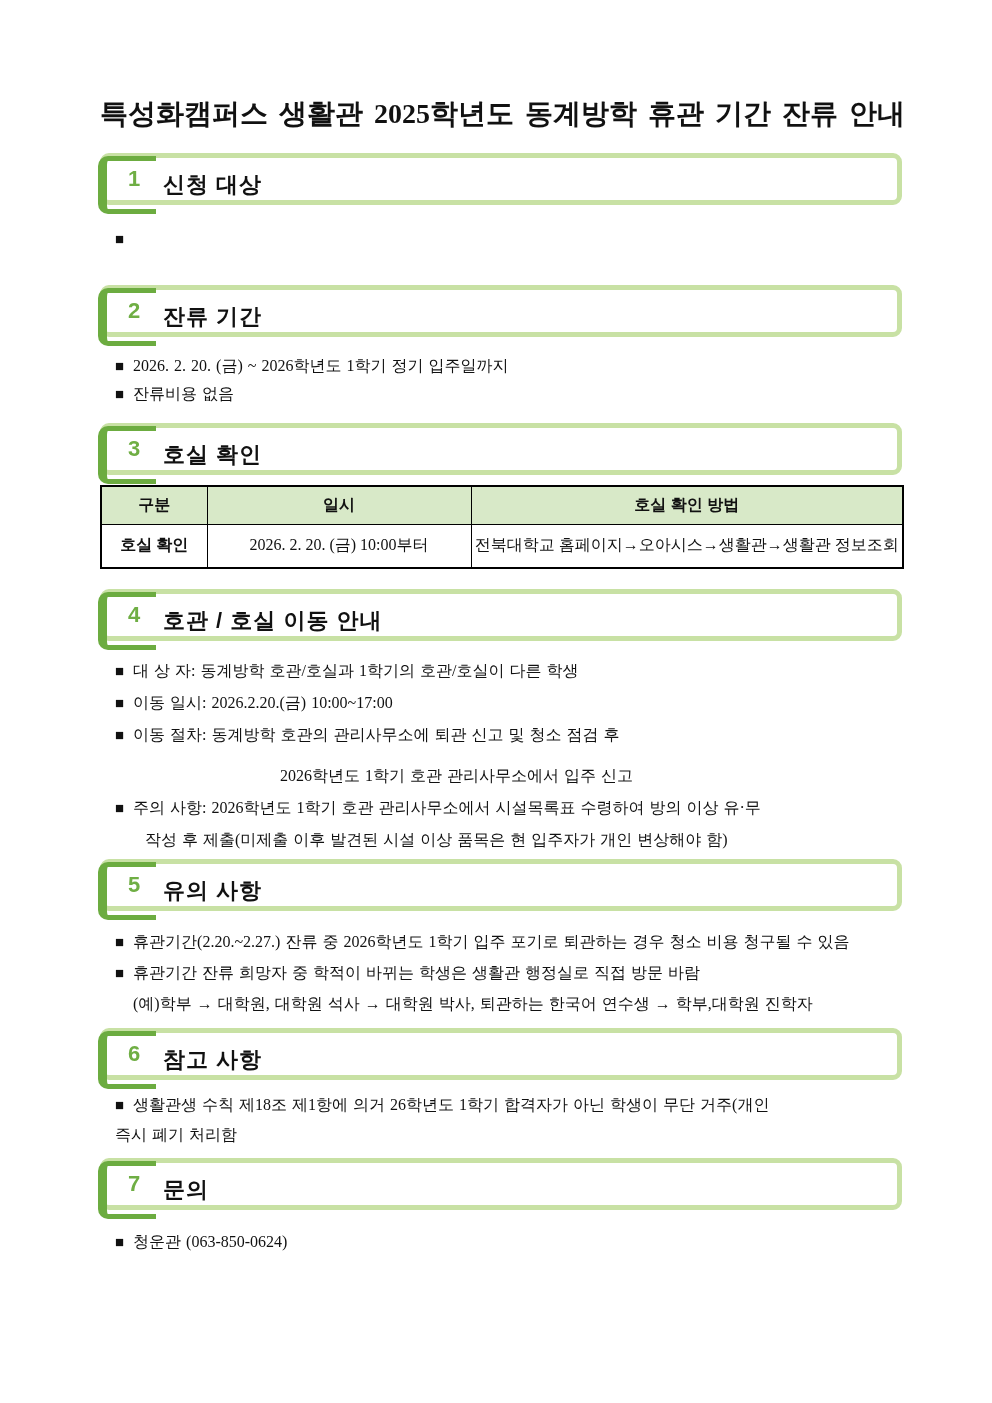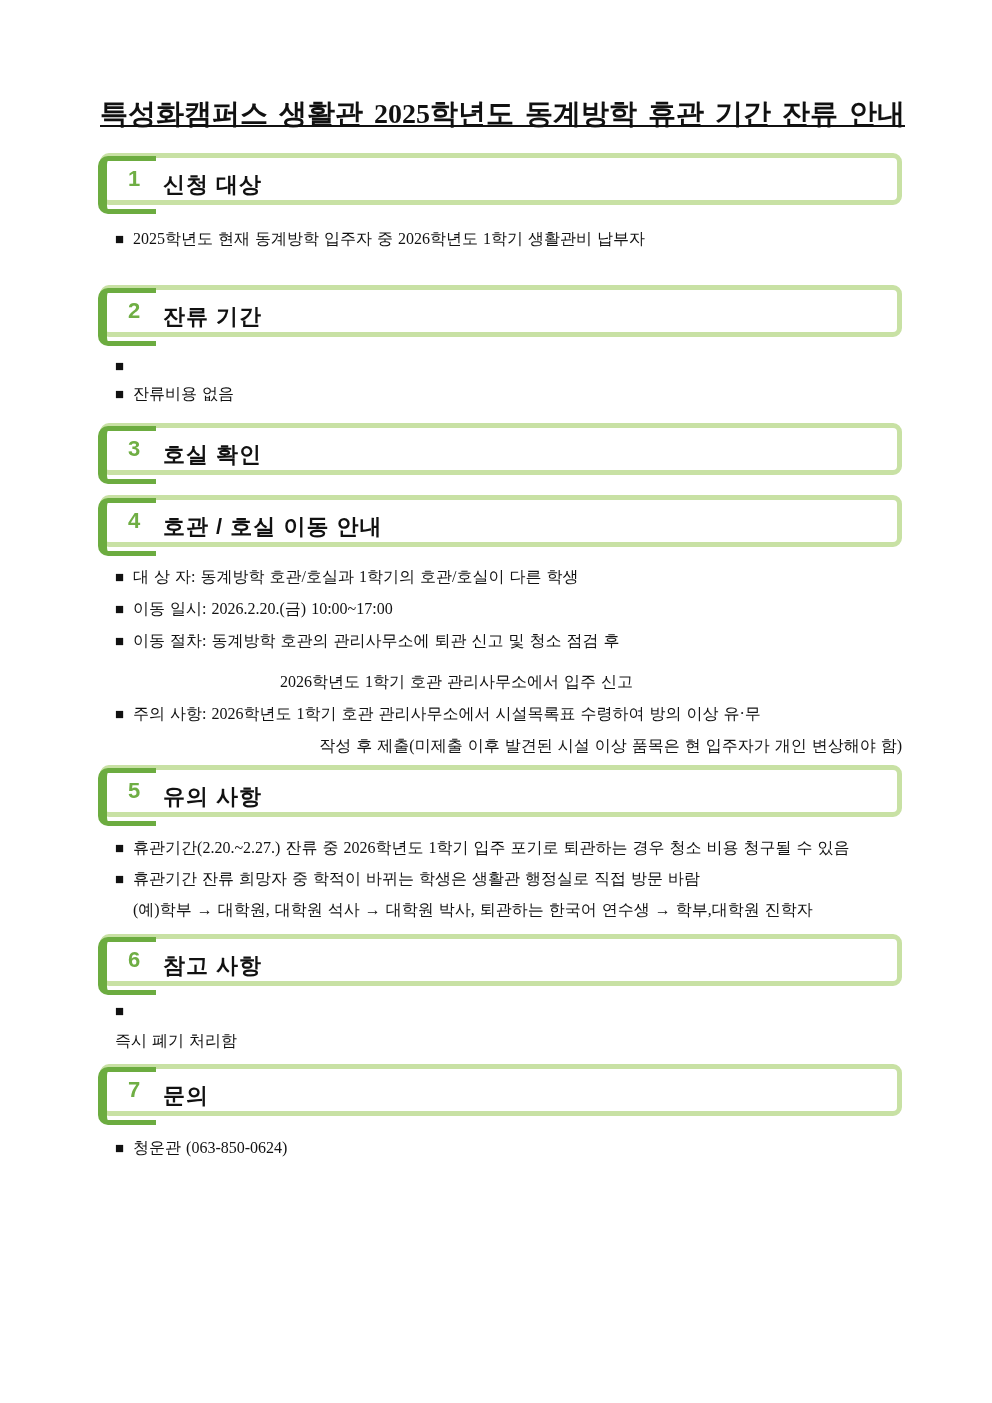--- a/index.html
+++ b/index.html
@@ -25,21 +25,20 @@
   }
   .doc-title{
     margin-top:95px;
     text-align:center;
     font-size:28px;
     font-weight:700;
     letter-spacing:0px;
     word-spacing:4px;
     white-space:nowrap;
     font-family:"Liberation Serif","DejaVu Serif",serif;
-    text-decoration:underline;
   }
   
   .sec-header{
     position:relative;
     width:802px;
     height:52px;
     background:#ffffff;
     border:5px solid var(--light-green);
     border-radius:9px;
     display:flex;
@@ -91,21 +90,21 @@
     font-size:15px;
     margin-right:9px;
     flex:none;
     line-height:1;
   }
   .lh28 .line{height:28px;}
   .lh30 .line{height:30px;}
   .lh31 .line{height:31px;}
   .lh32 .line{height:32px;}
   .indent-wrap{padding-left:165px;margin-top:9px;}
-  .indent-30{padding-left:30px;justify-content:flex-end;}
+  .indent-30{padding-left:30px;}
   .indent-18{padding-left:18px;}
   
   .m-sec1{margin-top:20px;}
   .m-cont1{margin-top:20px;}
   .m-sec2{margin-top:32px;}
   .m-cont2{margin-top:15px;}
   .m-sec3{margin-top:15px;}
   .m-table{margin-top:10px;}
   .m-sec4{margin-top:20px;}
   .m-cont4{margin-top:14px;}
@@ -154,44 +153,65 @@
   <div class="doc-title">특성화캠퍼스 생활관 2025학년도 동계방학 휴관 기간 잔류 안내</div>
 
   <div class="sec-header m-sec1">
     <span class="sec-bracket"></span>
     <span class="sec-number">1</span>
     <span class="sec-title">신청 대상</span>
   </div>
   <div class="content lh28 m-cont1">
     <div class="line">
       <span class="bullet">■</span>
-      <span>2025학년도 현재 동계방학 입주자 중 2026학년도 1학기 생활관비 납부자</span>
     </div>
   </div>
 
   <div class="sec-header m-sec2">
     <span class="sec-bracket"></span>
     <span class="sec-number">2</span>
     <span class="sec-title">잔류 기간</span>
   </div>
   <div class="content lh28 m-cont2">
     <div class="line">
       <span class="bullet">■</span>
+      <span>2026. 2. 20. (금) ~ 2026학년도 1학기 정기 입주일까지</span>
     </div>
     <div class="line">
       <span class="bullet">■</span>
       <span>잔류비용 없음</span>
     </div>
   </div>
 
   <div class="sec-header m-sec3">
     <span class="sec-bracket"></span>
     <span class="sec-number">3</span>
     <span class="sec-title">호실 확인</span>
   </div>
+  <table class="info-table m-table">
+    <colgroup>
+      <col class="col-type">
+        <col class="col-date">
+        <col class="col-method">
+    </colgroup>
+    <thead>
+      <tr>
+        <th>구분</th>
+        <th>일시</th>
+        <th>호실 확인 방법</th>
+      </tr>
+    </thead>
+    <tbody>
+      <tr>
+        <td class="cell-bold">호실 확인</td>
+        <td>2026. 2. 20. (금) 10:00부터</td>
+        <td class="cell-method">전북대학교 홈페이지→오아시스→생활관→생활관 정보조회</td>
+      </tr>
+    </tbody>
+  </table>
 
   <div class="sec-header m-sec4">
     <span class="sec-bracket"></span>
     <span class="sec-number">4</span>
     <span class="sec-title">호관 / 호실 이동 안내</span>
   </div>
   <div class="content lh32 m-cont4">
     <div class="line">
       <span class="bullet">■</span>
       <span>대 상 자: 동계방학 호관/호실과 1학기의 호관/호실이 다른 학생</span>
@@ -236,20 +256,21 @@
   </div>
 
   <div class="sec-header m-sec6">
     <span class="sec-bracket"></span>
     <span class="sec-number">6</span>
     <span class="sec-title">참고 사항</span>
   </div>
   <div class="content lh30 m-cont6">
     <div class="line">
       <span class="bullet">■</span>
+      <span>생활관생 수칙 제18조 제1항에 의거 26학년도 1학기 합격자가 아닌 학생이 무단 거주(개인</span>
     </div>
     <div class="line">
       <span>즉시 폐기 처리함</span>
     </div>
   </div>
 
   <div class="sec-header m-sec7">
     <span class="sec-bracket"></span>
     <span class="sec-number">7</span>
     <span class="sec-title">문의</span>

